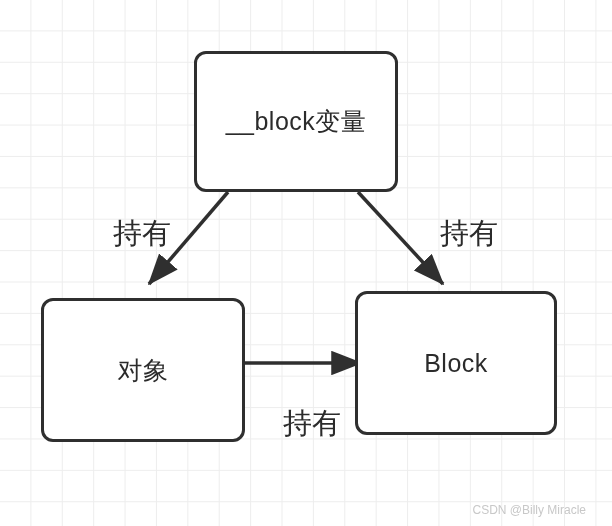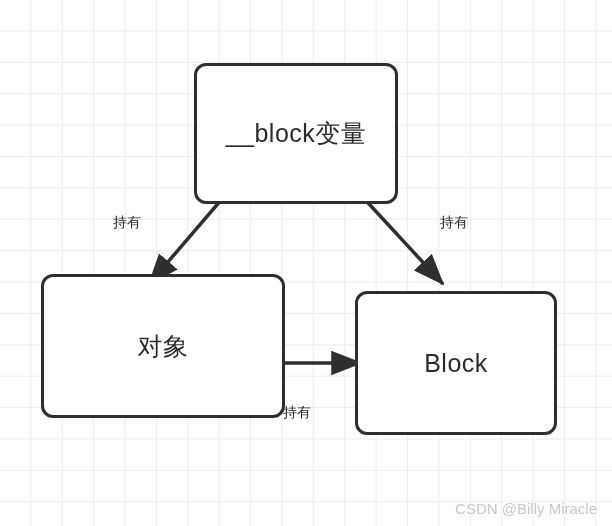--- a/index.html
+++ b/index.html
@@ -27,47 +27,47 @@
     border: 3px solid #2f2f2f;
     border-radius: 12px;
     display: flex;
     align-items: center;
     justify-content: center;
     color: #2b2b2b;
     font-size: 25px;
     letter-spacing: 0.5px;
     z-index: 3;
   }
-  #node-block-var { left: 194px; top: 51px;  width: 204px; height: 141px; margin-top: 12px; }
-  #node-object    { left: 41px;  top: 274px; width: 244px; height: 144px; }
+  #node-block-var { left: 194px; top: 51px;  width: 204px; height: 141px; }
+  #node-object    { left: 41px;  top: 298px; width: 204px; height: 144px; }
   #node-block     { left: 355px; top: 291px; width: 202px; height: 144px; }
 
   .edge-label {
     position: absolute;
     color: #2b2b2b;
-    font-size: 14px;
+    font-size: 29px;
     white-space: nowrap;
     z-index: 4;
   }
   #label-left   { left: 113px; top: 214px; }
   #label-right  { left: 440px; top: 214px; }
   #label-bottom { left: 283px; top: 404px; }
 
   #edges {
     position: absolute;
     left: 0; top: 0;
     width: 612px; height: 526px;
     z-index: 2;
   }
   .watermark {
     position: absolute;
-    right: 15px;
+    right: 26px;
     bottom: 9px;
     color: #c8c8c8;
-    font-size: 15px;
+    font-size: 12px;
     z-index: 5;
     white-space: nowrap;
   }
 </style>
 </head>
 <body>
 
 <div id="canvas">
 
   <svg id="edges" viewBox="0 0 612 526" width="612" height="526" xmlns="http://www.w3.org/2000/svg">

